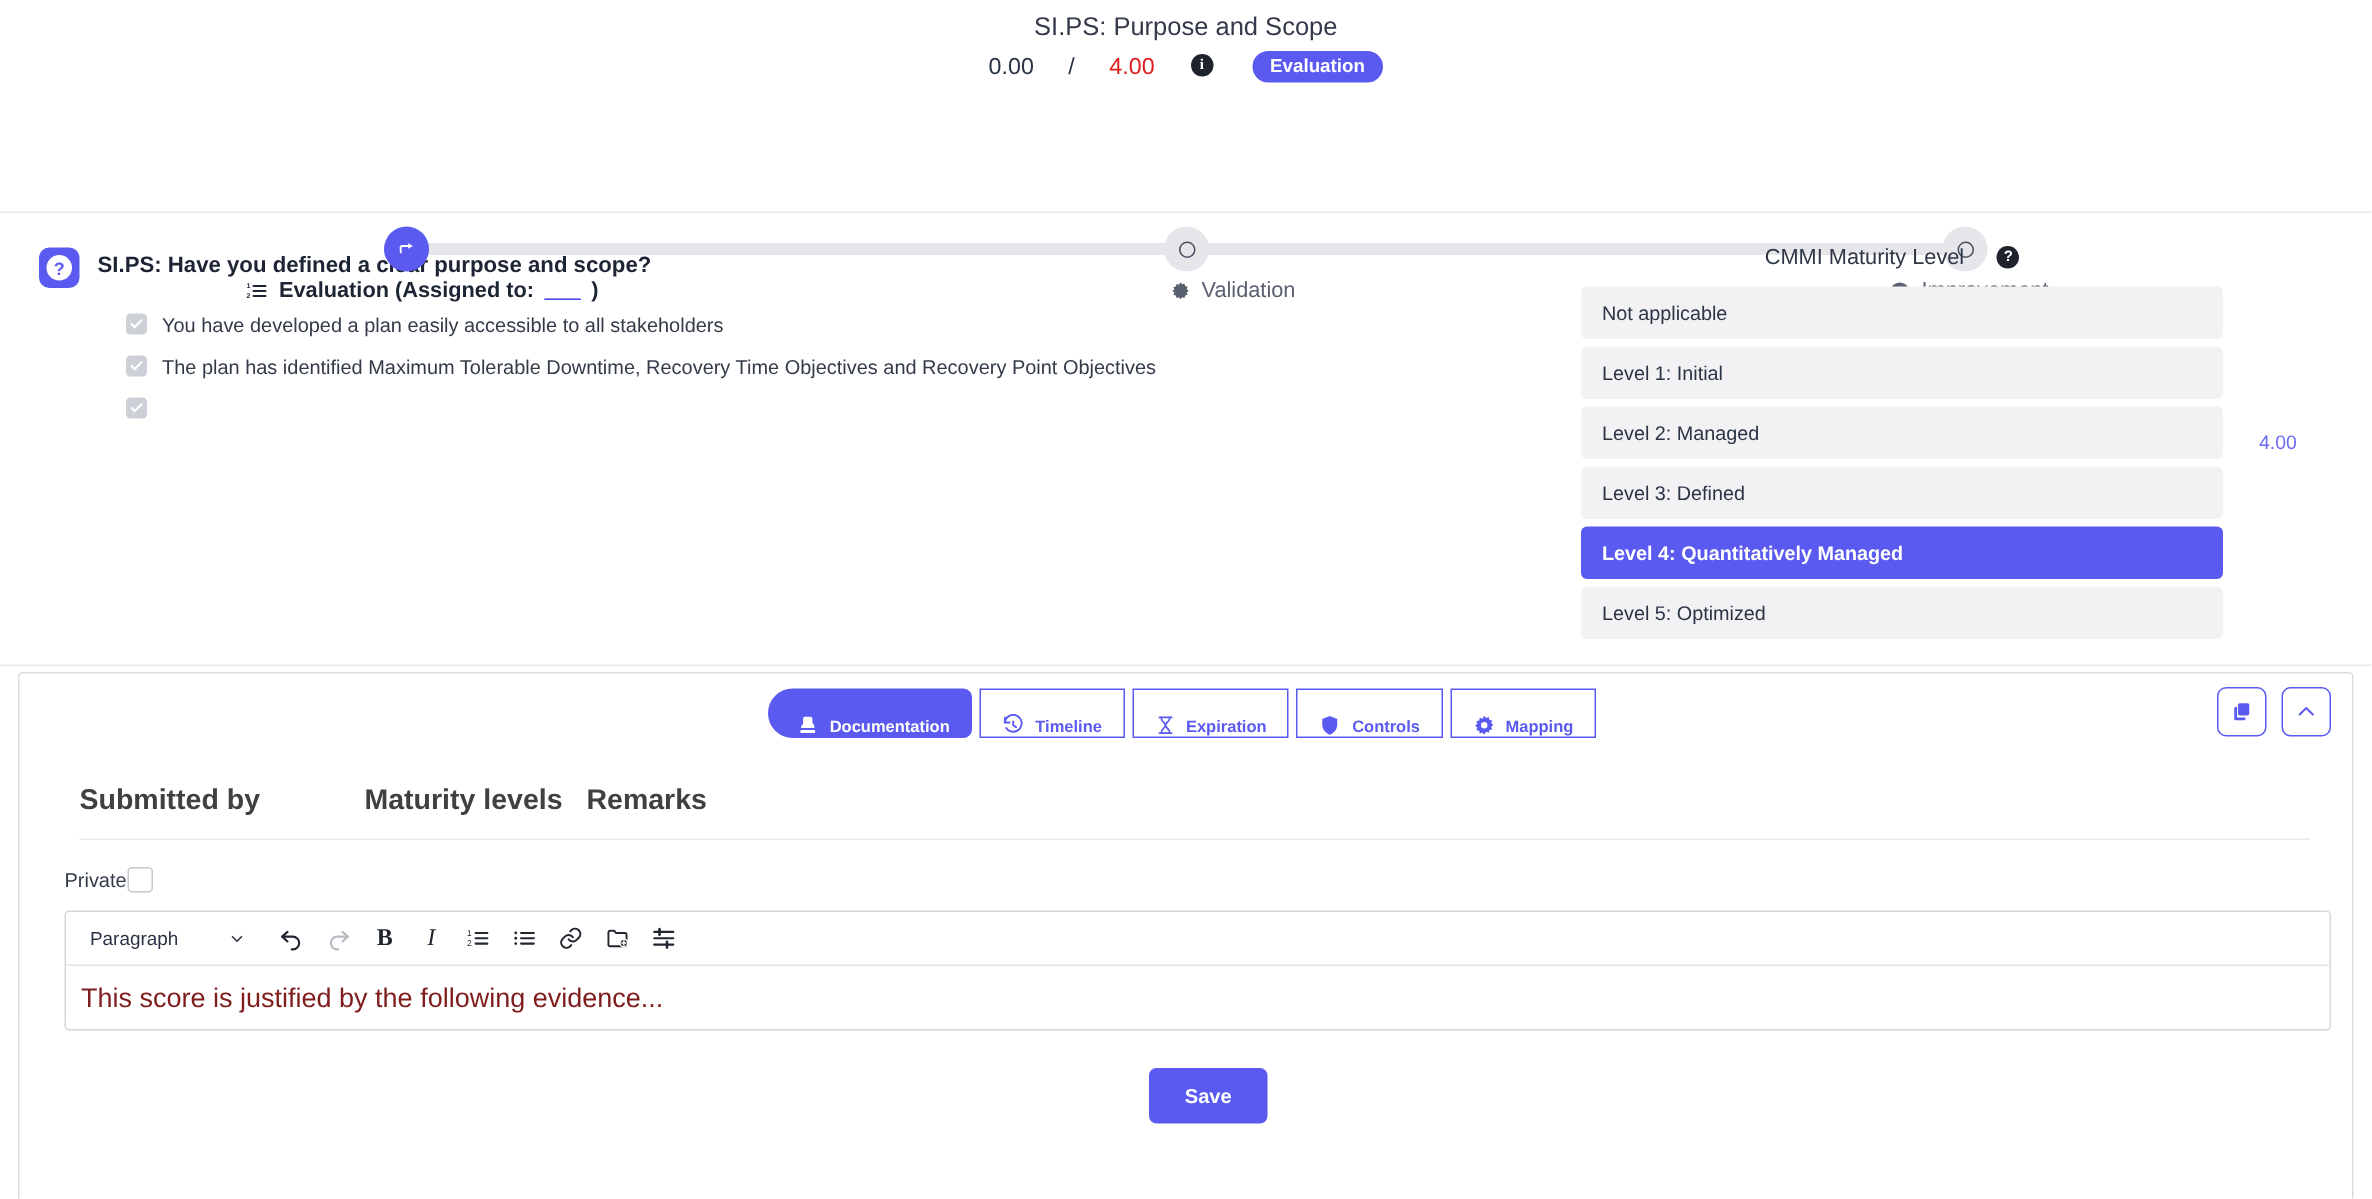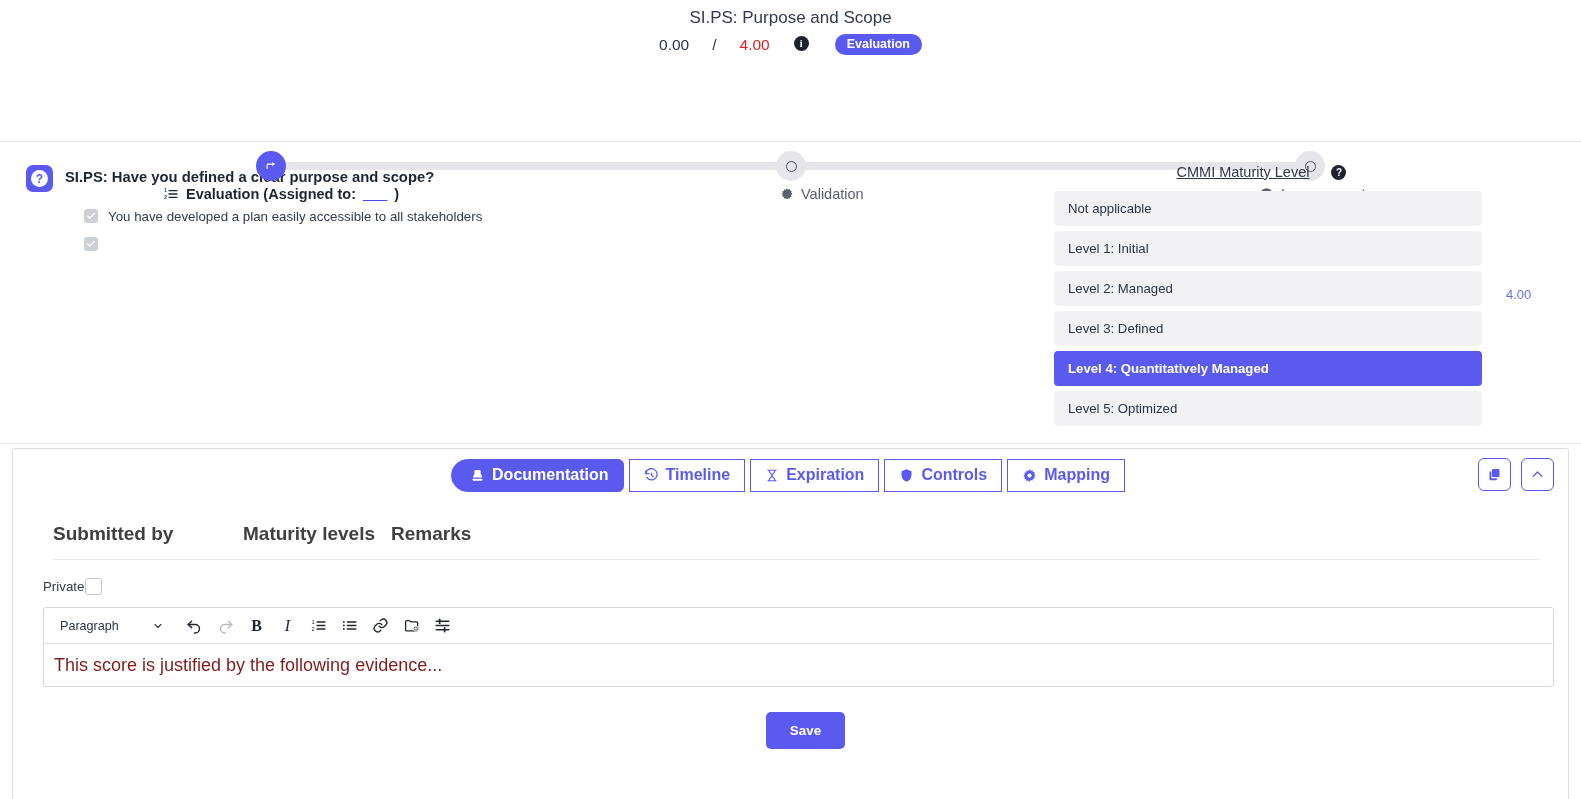--- a/index.html
+++ b/index.html
@@ -190,26 +190,25 @@
   .q-right {
     flex: 1;
     position: relative;
     padding-right: 6px;
   }
   .cmmi-title {
     text-align: center;
     font-size: 14.5px;
     color: #2f3646;
     display: flex;
-    align-items: flex-end;
+    align-items: flex-start;
     justify-content: center;
     gap: 22px;
     margin-bottom: 11px;
     padding-right: 92px;
-    text-decoration: underline;
   }
   .help-dot {
     width: 15px; height: 15px;
     border-radius: 50%;
     background: #1d222d;
     color: #fff;
     font-size: 10px;
     font-weight: bold;
     display: inline-flex;
     align-items: center;
@@ -261,28 +260,28 @@
   .tabbar {
     position: relative;
     height: 52px;
     display: flex;
     align-items: center;
     justify-content: center;
     gap: 0px;
   }
   .tab {
     display: flex;
-    align-items: center;
+    align-items: flex-end;
     gap: 7px;
     height: 33px;
     padding: 0 14px;
     border: 1.2px solid #5a5af0;
     color: #5a5af0;
     background: #fff;
-    font-size: 16px;
+    font-size: 11px;
     font-weight: bold;
     white-space: nowrap;
     margin-right: 5px;
   }
   .tab:first-child { border-radius: 17px 6px 6px 17px; padding-left: 18px; }
   .tab:last-child { border-radius: 6px 17px 17px 6px; padding-right: 18px; margin-right: 0; }
   .tab.active {
     background: #5a5af0;
     color: #fff;
   }
@@ -470,20 +469,28 @@
             </svg>
         </span>
         <span class="crit-text">You have developed a plan easily accessible to all stakeholders</span>
       </div>
       <div class="crit-row">
         <span class="cbox">
           <svg width="10" height="10" viewBox="0 0 24 24" fill="none" stroke="#ffffff" stroke-width="3.4" stroke-linecap="round" stroke-linejoin="round">
               <polyline points="20 6 9 17 4 12"></polyline>
             </svg>
         </span>
+        <span class="crit-text">The plan has identified Maximum Tolerable Downtime, Recovery Time Objectives and Recovery Point Objectives</span>
+      </div>
+      <div class="crit-row">
+        <span class="cbox">
+          <svg width="10" height="10" viewBox="0 0 24 24" fill="none" stroke="#ffffff" stroke-width="3.4" stroke-linecap="round" stroke-linejoin="round">
+              <polyline points="20 6 9 17 4 12"></polyline>
+            </svg>
+        </span>
       </div>
     </div>
   </div>
 
   <div class="q-right">
     <div class="cmmi-title">
       <span>CMMI Maturity Level</span>
       <span class="help-dot">?</span>
     </div>
     <div class="level-list">

